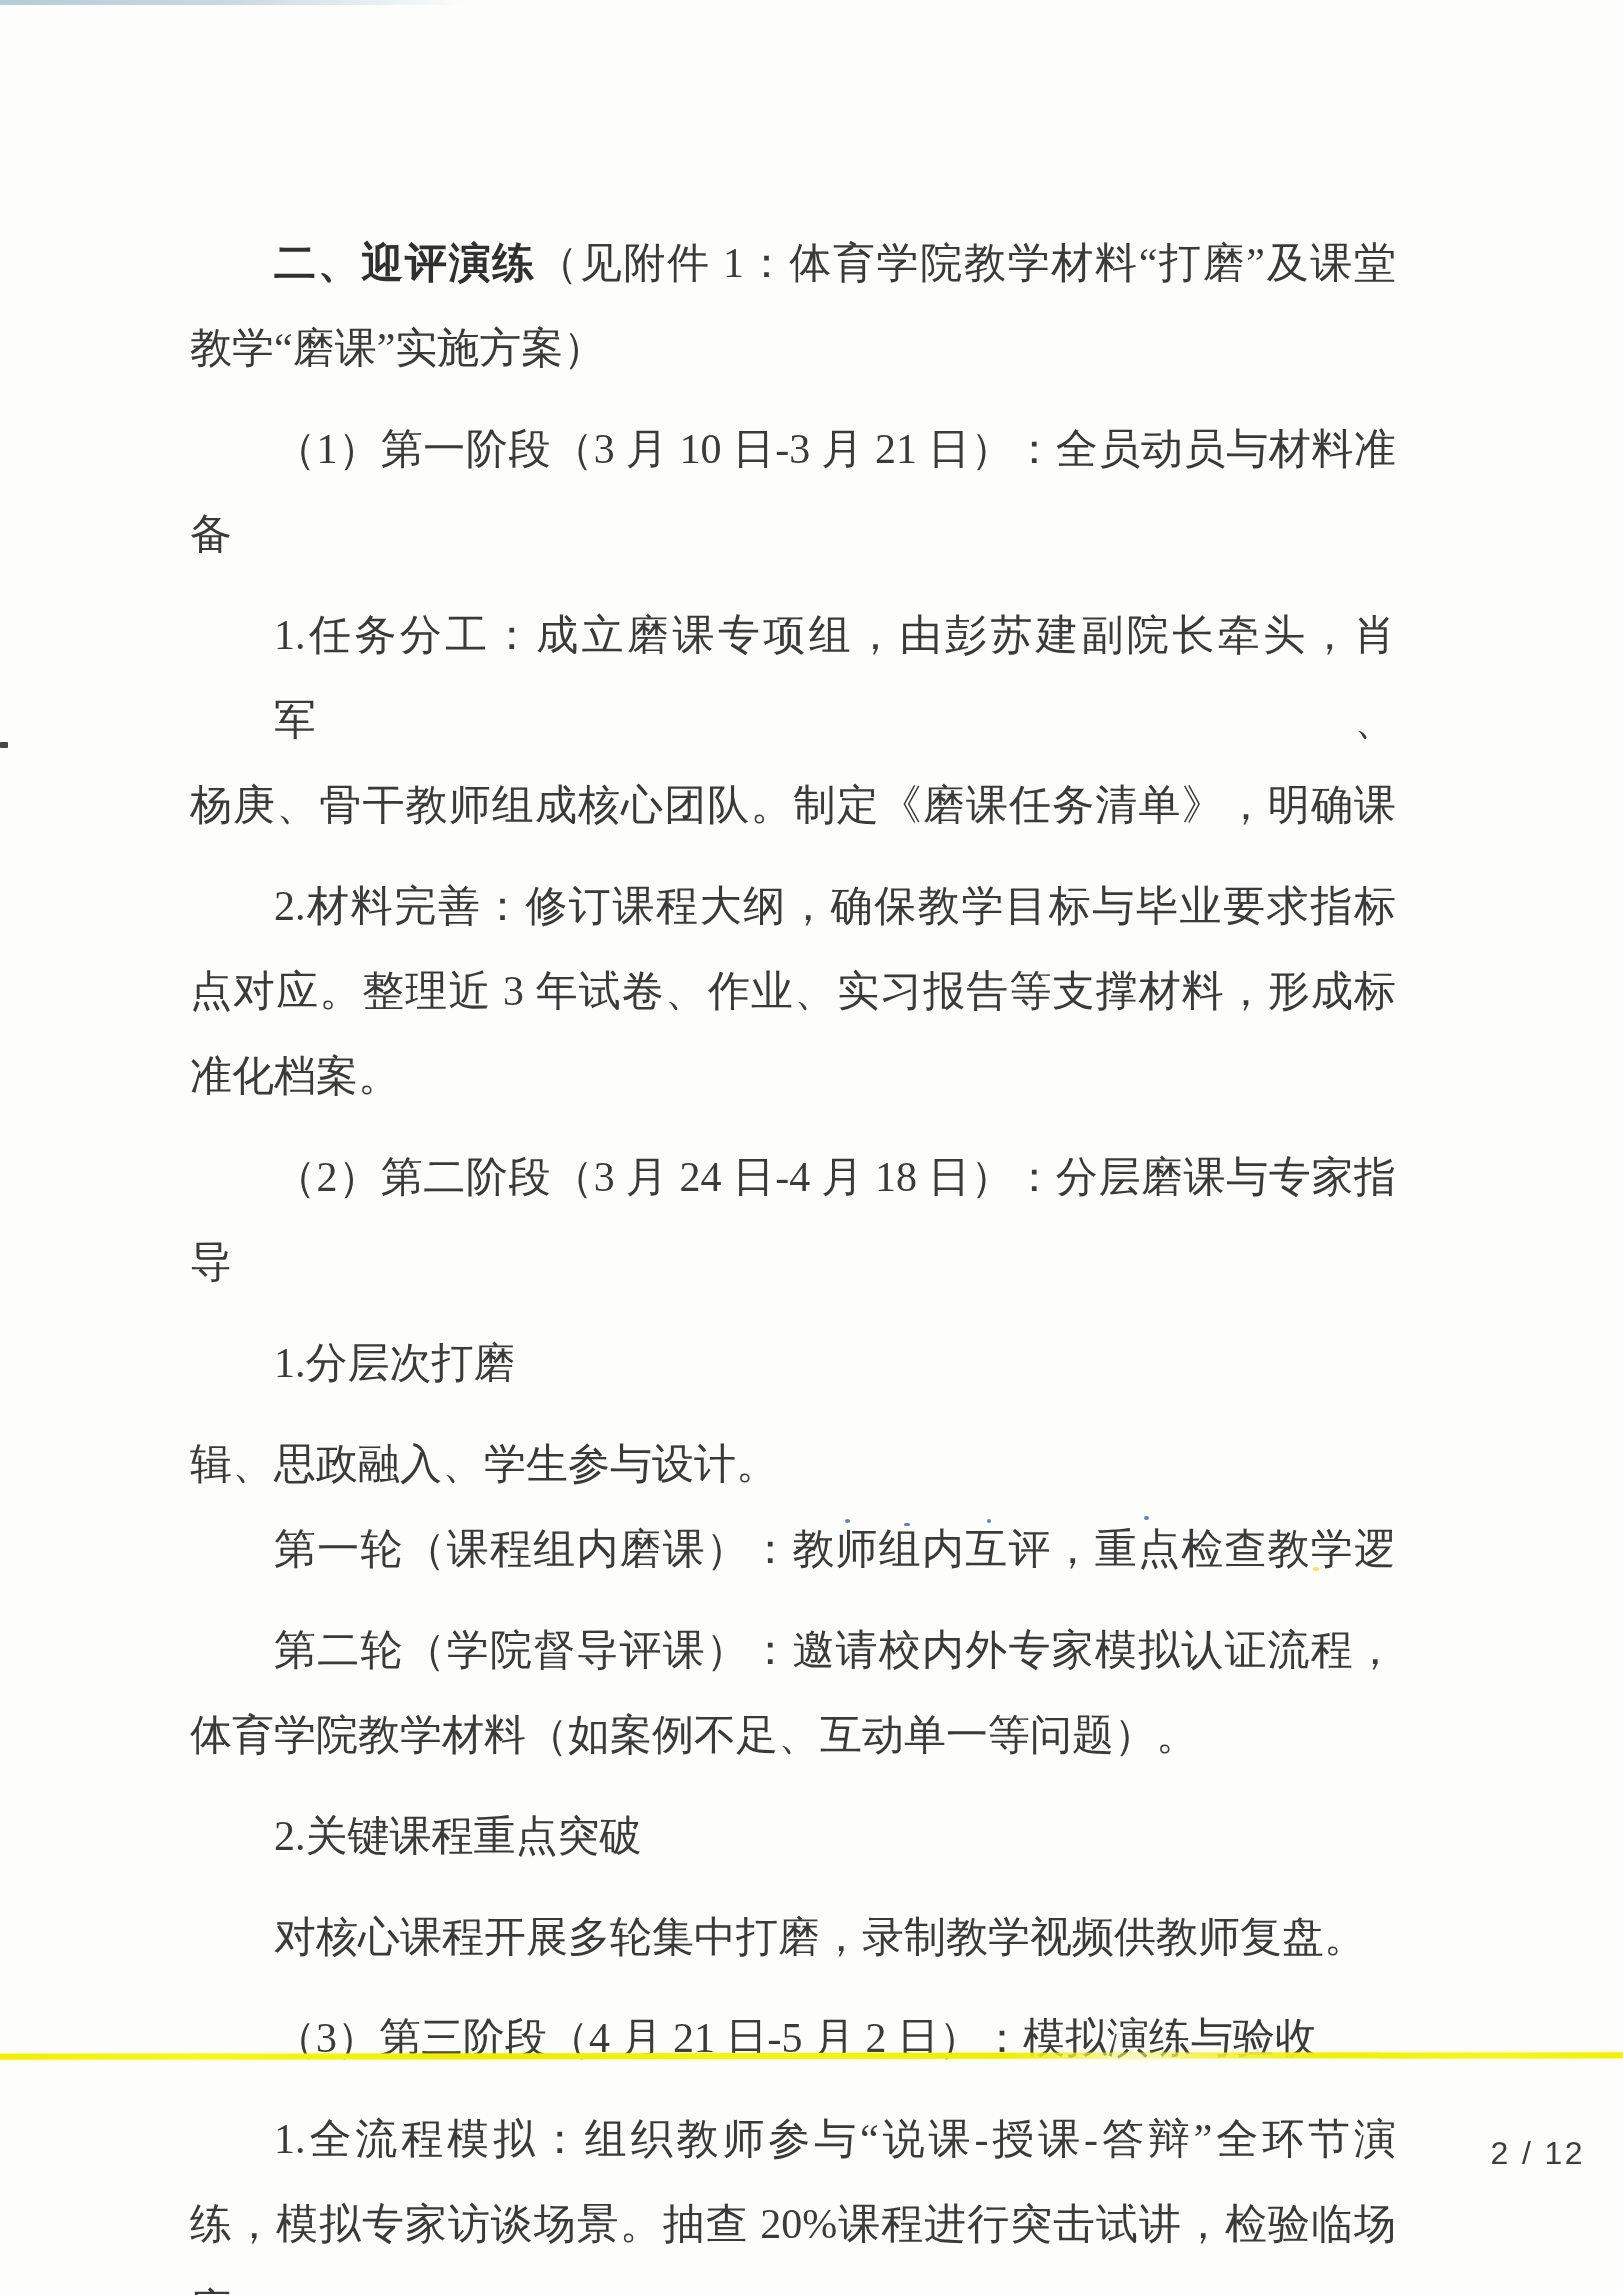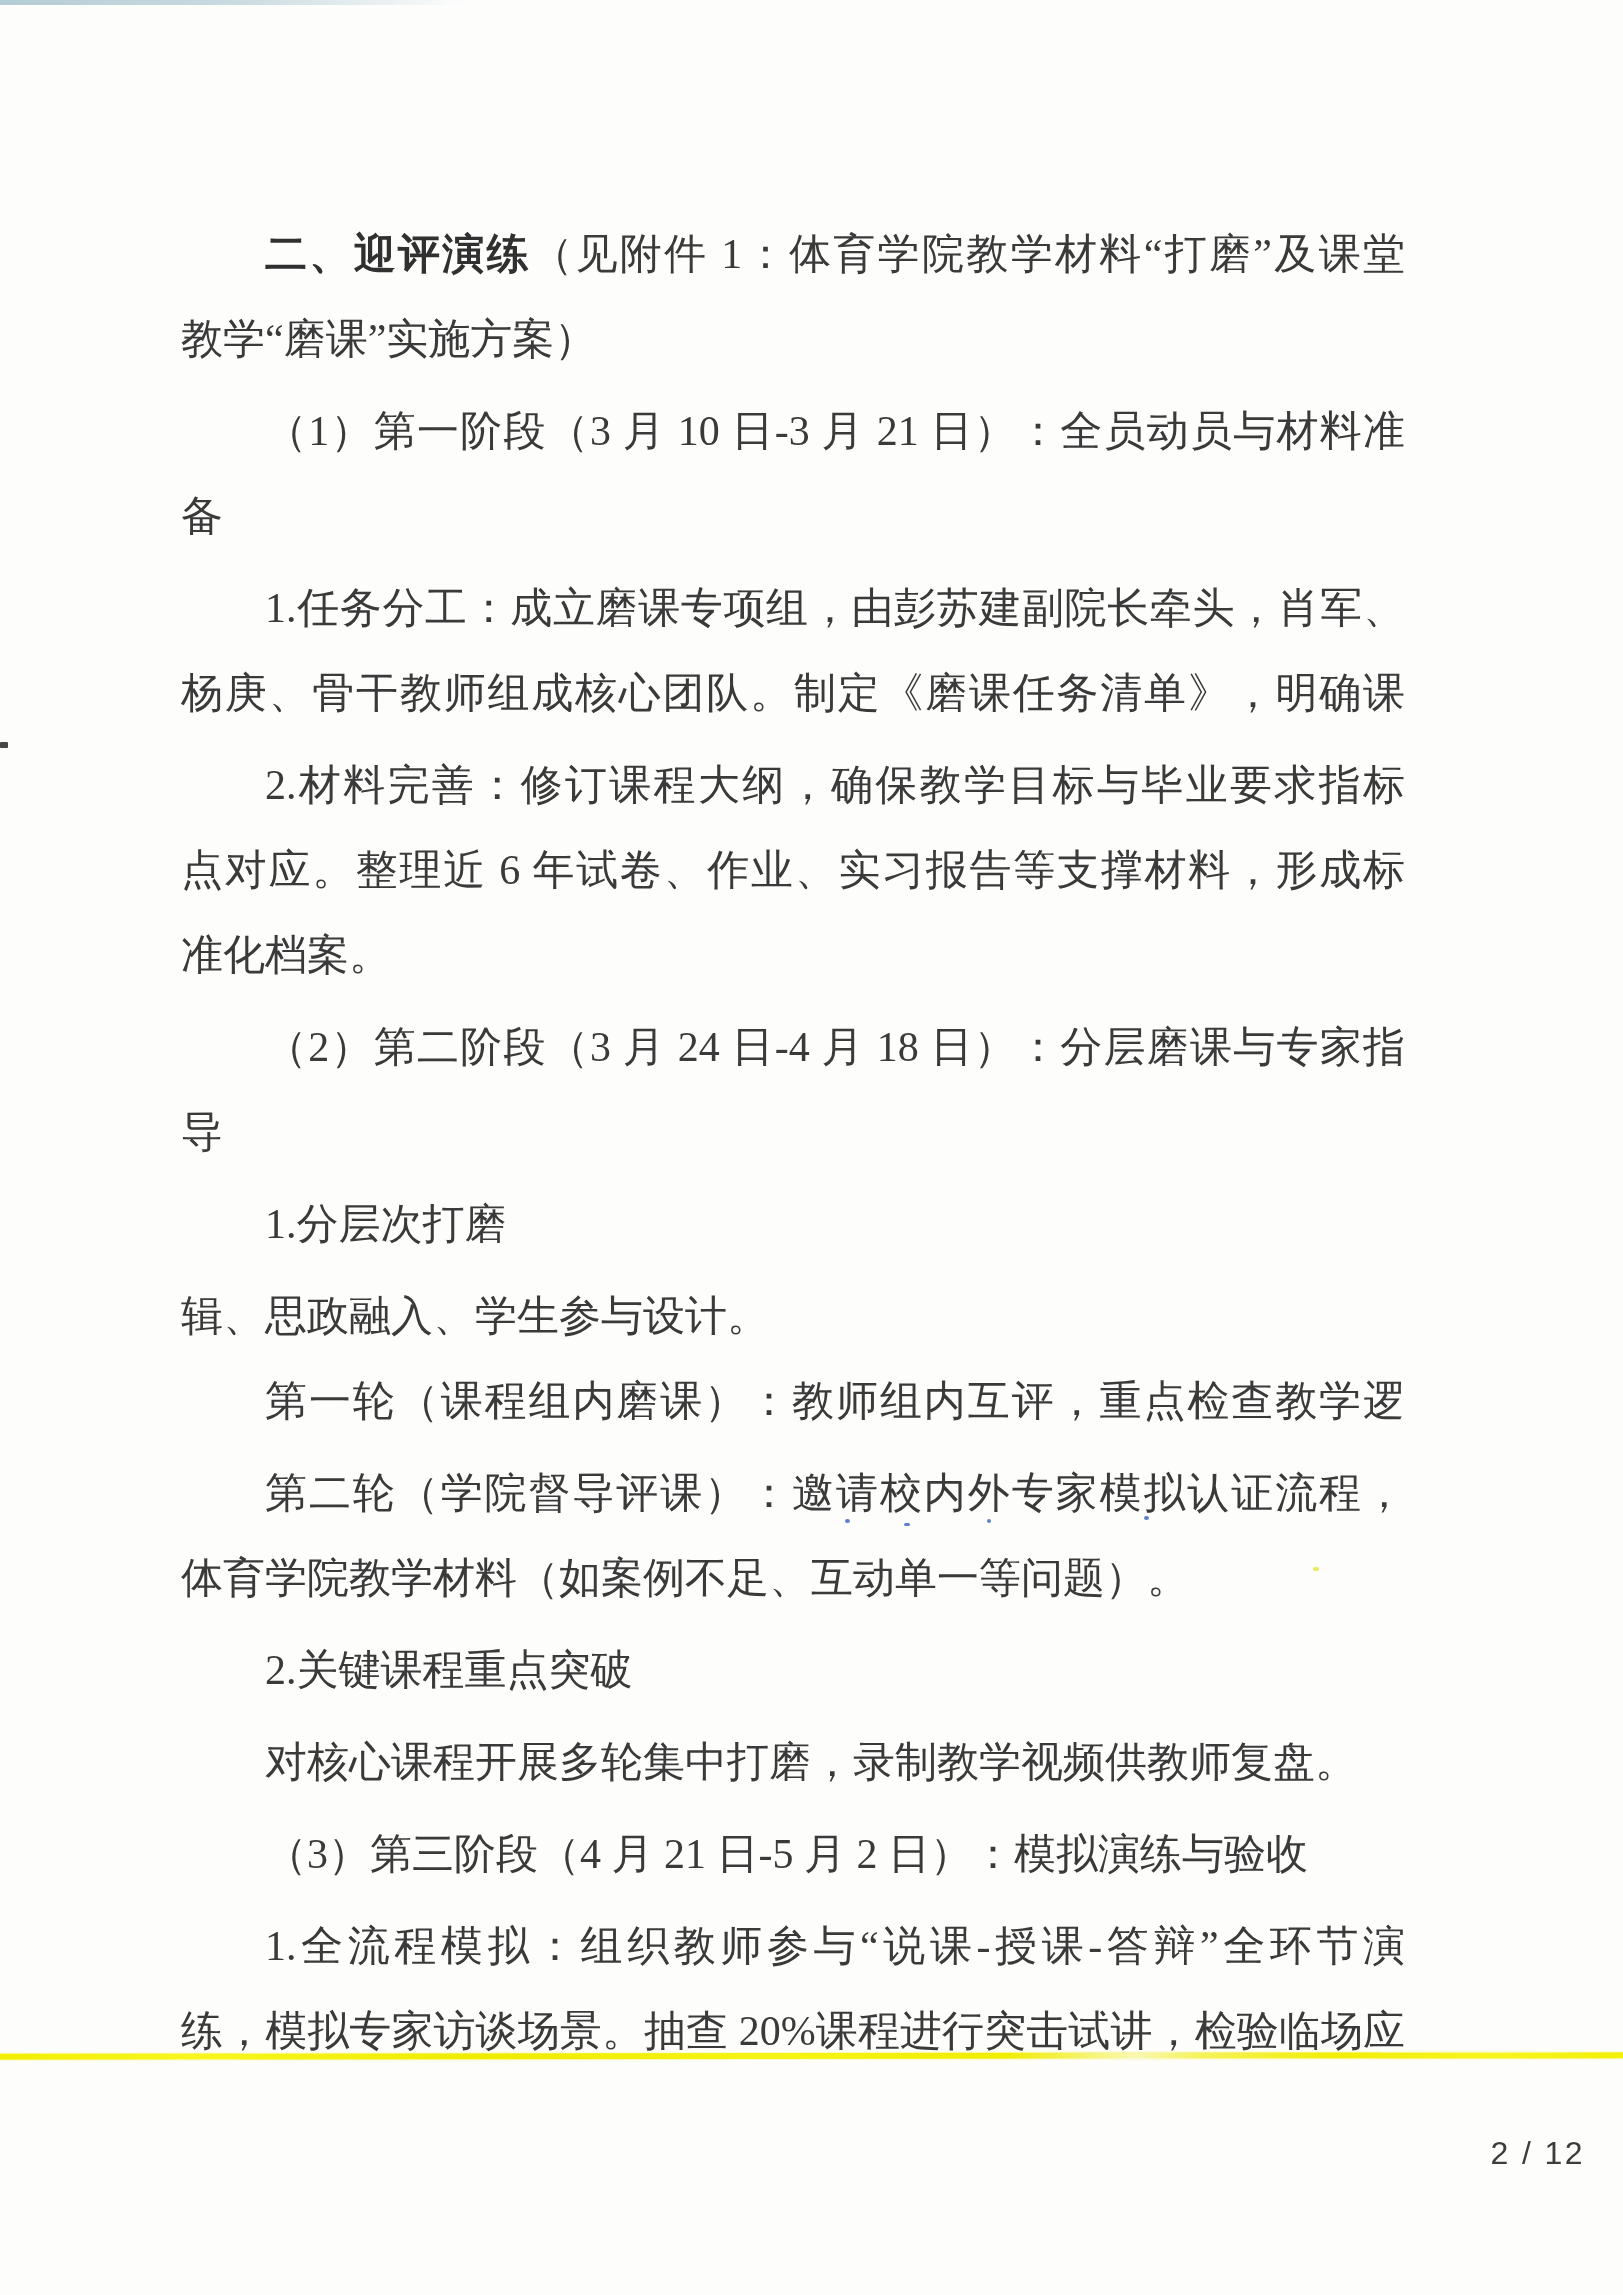--- a/index.html
+++ b/index.html
@@ -12,21 +12,21 @@
     font-family:"Liberation Serif","DejaVu Serif",serif;
   }
   .text-block {
     position:absolute;
     left:174px; top:205px;
     width:1238px;
     font-size:42px;
     line-height:85px;
     color:#3a3a3a;
   }
-  .paragraph { margin:7px; }
+  .paragraph { margin:16px; }
   .line { text-align:justify; }
   .line.fill { text-align-last:justify; }
   .line.indent { padding-left:84px; }
   .bold { font-weight:700; color:#303030; }
 
   .footer {
     position:absolute;
     left:0; top:2135px;
     width:1585px;
     text-align:right;
@@ -95,21 +95,21 @@
       <div class="paragraph">
         <div class="line indent fill"><span>（1）第一阶段（3 月 10 日-3 月 21 日）：全员动员与材料准</span></div>
         <div class="line"><span>备</span></div>
       </div>
       <div class="paragraph">
         <div class="line indent fill"><span>1.任务分工：成立磨课专项组，由彭苏建副院长牵头，肖军、</span></div>
         <div class="line fill"><span>杨庚、骨干教师组成核心团队。制定《磨课任务清单》，明确课</span></div>
       </div>
       <div class="paragraph">
         <div class="line indent fill"><span>2.材料完善：修订课程大纲，确保教学目标与毕业要求指标</span></div>
-        <div class="line fill"><span>点对应。整理近 6 年试卷、作业、实习报告等支撑材料，形成标</span></div>
+        <div class="line fill"><span>点对应。整理近 3 年试卷、作业、实习报告等支撑材料，形成标</span></div>
         <div class="line"><span>准化档案。</span></div>
       </div>
       <div class="paragraph">
         <div class="line indent fill"><span>（2）第二阶段（3 月 24 日-4 月 18 日）：分层磨课与专家指</span></div>
         <div class="line"><span>导</span></div>
       </div>
       <div class="paragraph">
         <div class="line indent"><span>1.分层次打磨</span></div>
       </div>
       <div class="paragraph">

